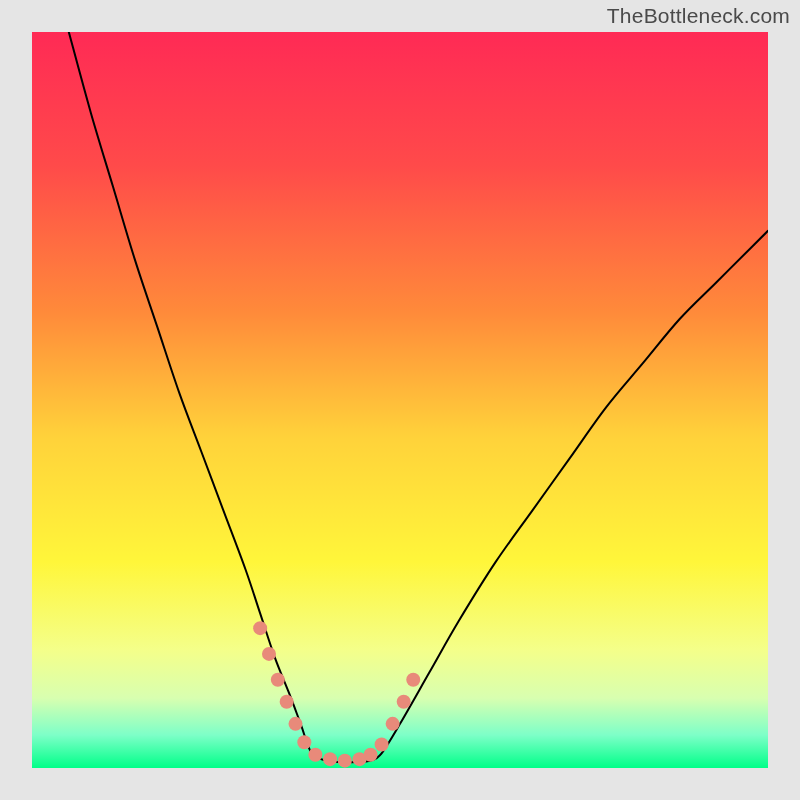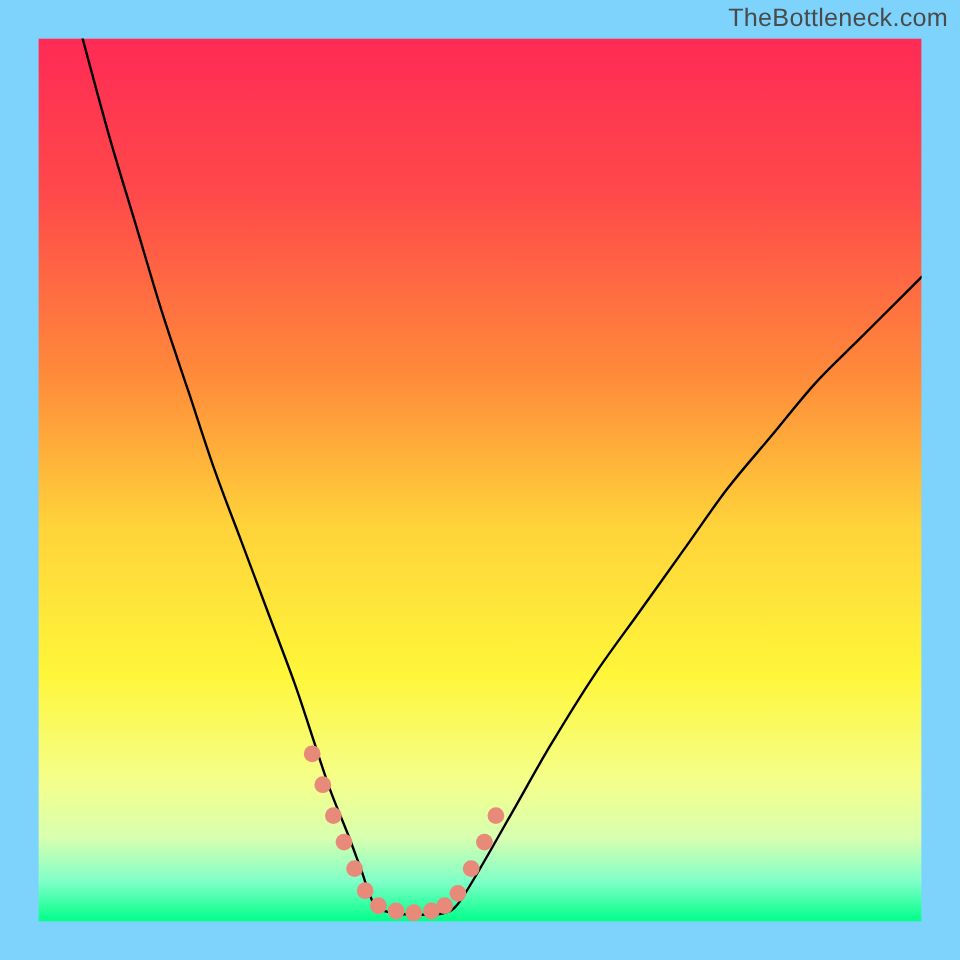--- a/index.html
+++ b/index.html
@@ -8,21 +8,21 @@
     width: 800px;
     height: 800px;
     overflow: hidden;
     background: #000;
     font-family: Arial, Helvetica, sans-serif;
   }
   .stage {
     position: relative;
     width: 800px;
     height: 800px;
-    background: #7dd3fc;
+    background: #e5e5e5;
   }
   .watermark {
     position: absolute;
     top: 4px;
     right: 10px;
     color: #4a4a4a;
     font-size: 21px;
     font-weight: 400;
     letter-spacing: 0.2px;
     z-index: 10;

